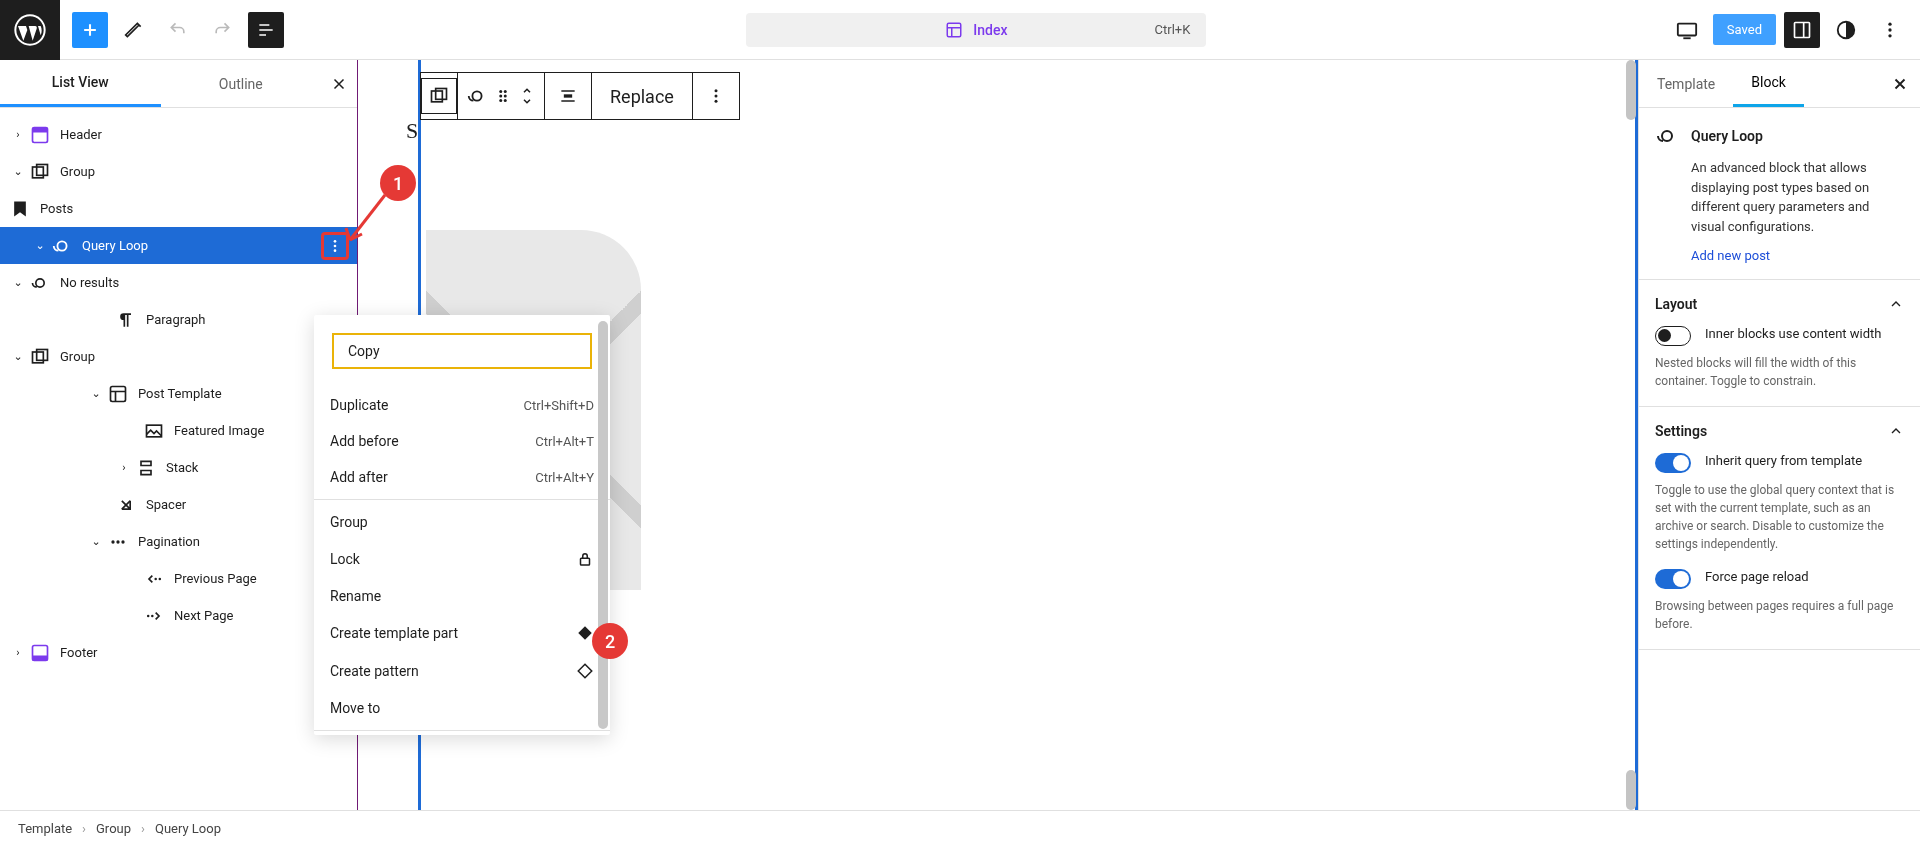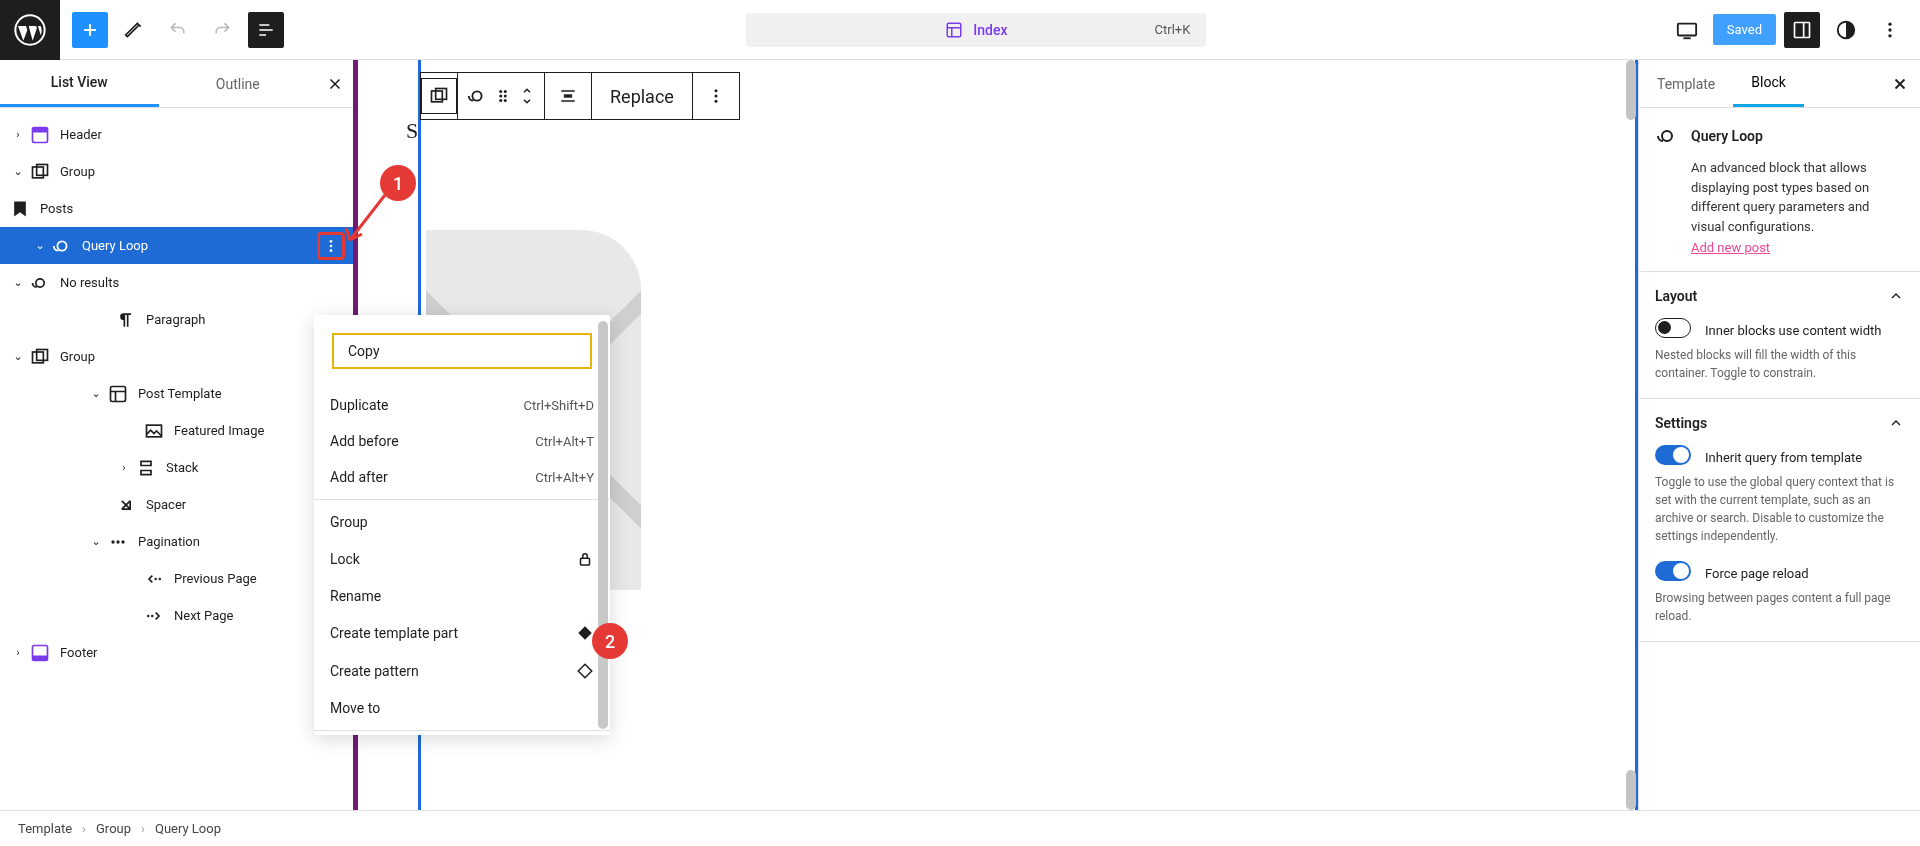--- a/index.html
+++ b/index.html
@@ -15,21 +15,21 @@
 .icon-btn.disabled { opacity: 0.3; cursor: default; }
 .center-bar { flex: 1; display: flex; justify-content: center; }
 .page-indicator { background: #f0f0f0; border-radius: 4px; padding: 8px 16px; display: flex; align-items: center; gap: 10px; min-width: 460px; justify-content: center; position: relative; }
 .page-indicator .label { color: #7c3aed; font-weight: 500; font-size: 14px; }
 .page-indicator .shortcut { position: absolute; right: 16px; color: #555; font-size: 13px; }
 .toolbar-right { display: flex; align-items: center; gap: 8px; padding: 0 12px; }
 .saved-btn { background: #1e90ff; color: #fff; padding: 8px 14px; border-radius: 2px; font-size: 13px; opacity: 0.85; }
 
 .main { display: flex; height: calc(100vh - 60px - 36px); position: relative; }
 
-.left-panel { width: 358px; border-right: 5px solid #701a75; display: flex; flex-direction: column; }
+.left-panel { width: 358px; border-right: 1px solid #701a75; display: flex; flex-direction: column; }
 .left-tabs { display: flex; align-items: center; height: 48px; border-bottom: 1px solid #e0e0e0; position: relative; }
 .left-tab { flex: 1; text-align: center; padding: 14px 0; font-size: 14px; cursor: pointer; color: #666; }
 .left-tab.active { color: #1e1e1e; border-bottom: 3px solid #1e90ff; font-weight: 500; }
 .close-panel { width: 36px; height: 36px; display: flex; align-items: center; justify-content: center; cursor: pointer; }
 .tree { padding: 8px 0; overflow-y: auto; }
 .tree-row { display: flex; align-items: center; height: 37px; padding: 0 8px; cursor: pointer; position: relative; }
 .tree-row.selected { background: #1e6bd6; color: #fff; }
 .tree-row .chev { width: 20px; text-align: center; font-size: 11px; }
 .tree-row .block-icon { width: 24px; height: 24px; display: flex; align-items: center; justify-content: center; margin-right: 8px; }
 .tree-row .label { font-size: 13px; }
@@ -68,24 +68,24 @@
 
 .right-panel { width: 282px; border-left: 1px solid #e0e0e0; display: flex; flex-direction: column; overflow-y: auto; }
 .right-tabs { display: flex; align-items: center; height: 48px; border-bottom: 1px solid #e0e0e0; }
 .right-tab { padding: 14px 18px; font-size: 14px; cursor: pointer; color: #666; }
 .right-tab.active { color: #000000; border-bottom: 3px solid #0ea5e9; font-weight: 400; }
 .right-close { margin-left: auto; width: 40px; display: flex; align-items: center; justify-content: center; cursor: pointer; }
 .block-info { padding: 16px; border-bottom: 1px solid #e0e0e0; }
 .block-info-head { display: flex; align-items: center; gap: 12px; margin-bottom: 10px; }
 .block-info-head .title { font-weight: 600; font-size: 14px; }
 .block-desc { font-size: 13px; color: #333; line-height: 1.5; margin-left: 36px; }
-.block-link { color: #ec4899; text-decoration: underline; font-size: 13px; margin-left: 36px; display: inline-block; margin-top: 4px; }
+.block-link { color: #1d4ed8; font-size: 13px; margin-left: 36px; display: inline-block; margin-top: 12px; }
 .panel-section { border-bottom: 1px solid #e0e0e0; padding: 16px; }
 .panel-head { display: flex; justify-content: space-between; align-items: center; font-weight: 600; font-size: 14px; cursor: pointer; margin-bottom: 14px; }
-.toggle-row { display: flex; align-items: flex-end; gap: 14px; margin-bottom: 8px; }
+.toggle-row { display: flex; align-items: flex-start; gap: 14px; margin-bottom: 8px; }
 .toggle { width: 36px; height: 20px; border-radius: 10px; position: relative; cursor: pointer; }
 .toggle.off { border: 1.5px solid #1e1e1e; }
 .toggle.off::after { content: ""; position: absolute; left: 2px; top: 2px; width: 13px; height: 13px; background: #1e1e1e; border-radius: 50%; }
 .toggle.on { background: #1e6bd6; }
 .toggle.on::after { content: ""; position: absolute; right: 2px; top: 2px; width: 16px; height: 16px; background: #fff; border-radius: 50%; }
 .toggle-label { font-size: 13px; }
 .help-text { font-size: 12px; color: #666; line-height: 1.5; margin-top: 6px; }
 
 .breadcrumb { height: 36px; border-top: 1px solid #e0e0e0; display: flex; align-items: center; padding: 0 18px; gap: 10px; font-size: 13px; color: #444; }
 .breadcrumb .sep { color: #999; }
@@ -440,21 +440,21 @@
       </div>
       <div class="toggle-row">
         <div class="toggle on"></div>
         <span class="toggle-label">Inherit query from template</span>
       </div>
       <div class="help-text">Toggle to use the global query context that is set with the current template, such as an archive or search. Disable to customize the settings independently.</div>
       <div class="toggle-row" style="margin-top:16px;">
         <div class="toggle on"></div>
         <span class="toggle-label">Force page reload</span>
       </div>
-      <div class="help-text">Browsing between pages content a full page reload.</div>
+      <div class="help-text">Browsing between pages requires a full page before.</div>
     </div>
   </div>
 
   <div class="context-menu">
     <div class="cm-item focused">
       <span>Copy</span>
     </div>
     <div class="cm-item">
       <span>Duplicate</span>
       <span class="cm-shortcut">Ctrl+Shift+D</span>

